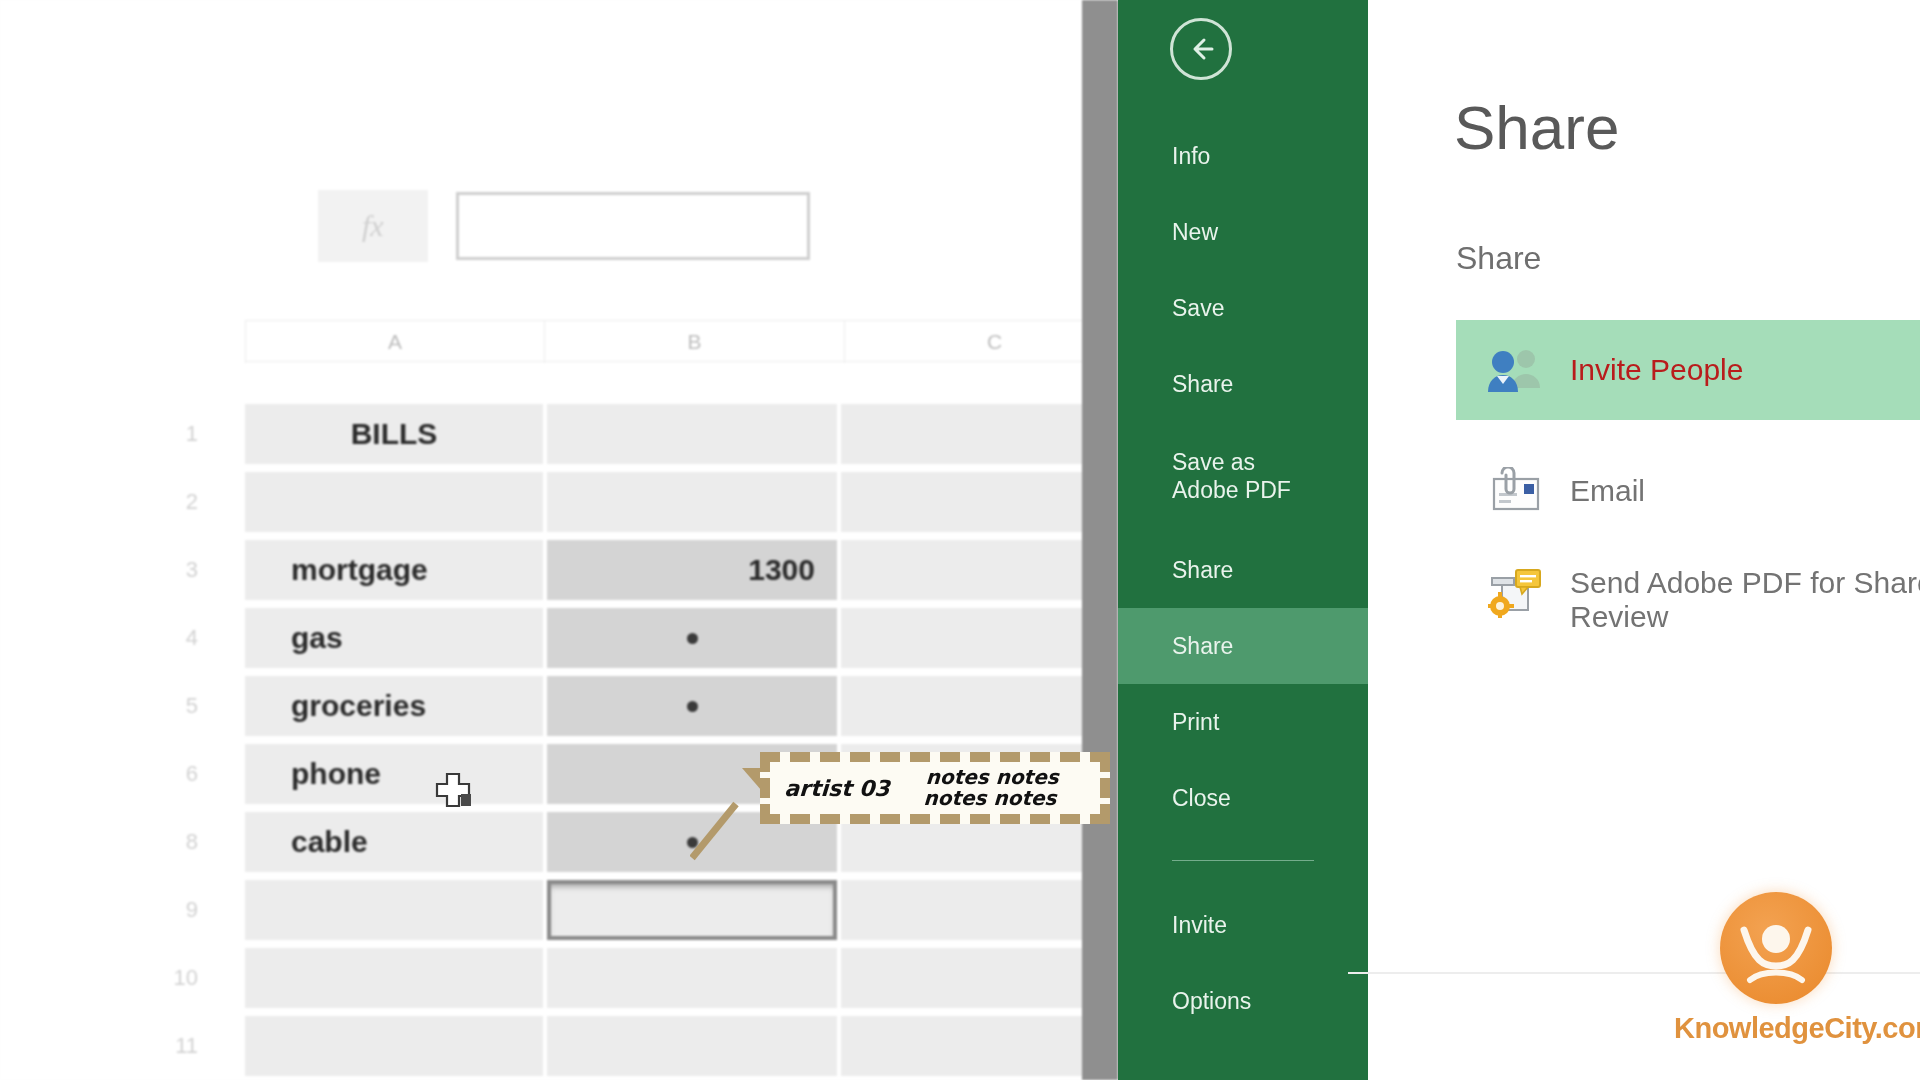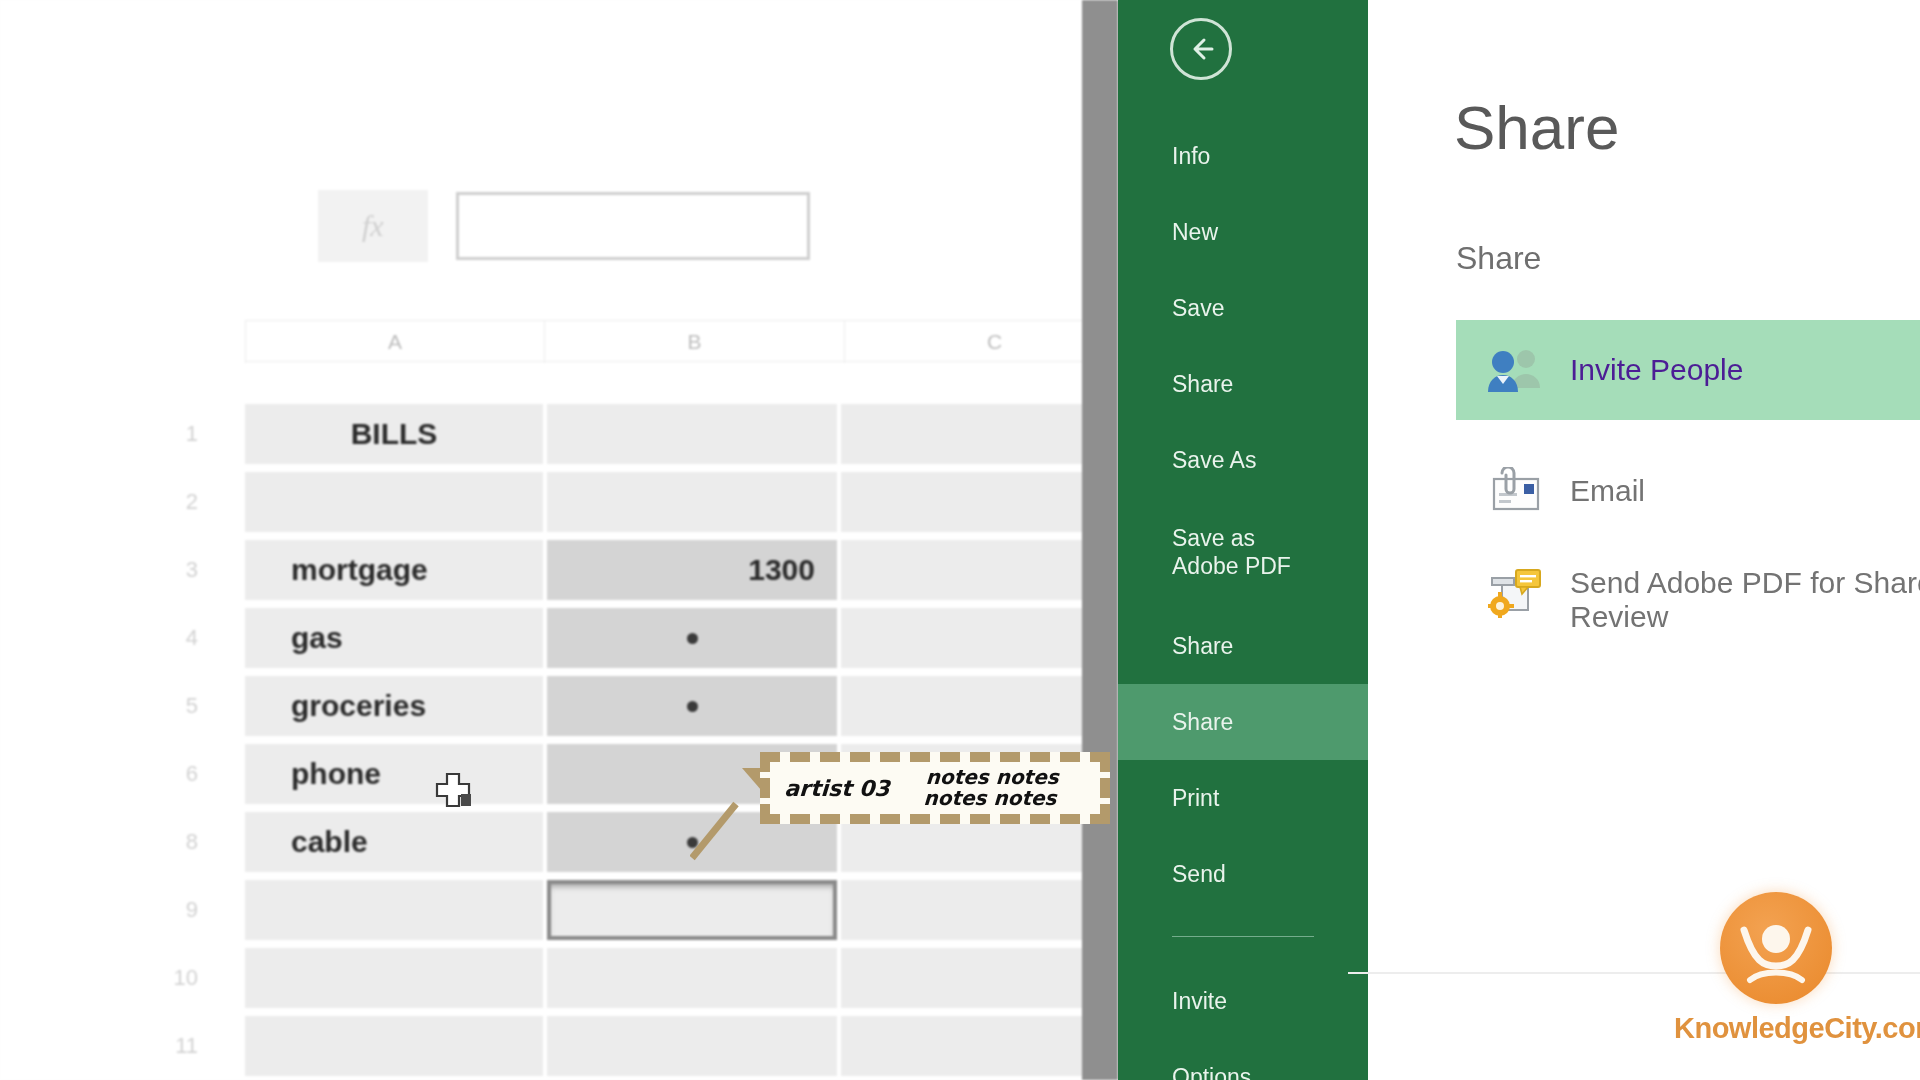--- a/index.html
+++ b/index.html
@@ -173,21 +173,21 @@
     top: 320px; height: 100px; background: #a5ddb9; padding-left: 24px;
   }
   #opt-email { top: 452px; height: 78px; padding-left: 24px; }
   #opt-adobe { top: 560px; height: 100px; padding-left: 24px; align-items: flex-start; padding-top: 6px; }
   .opt-icon { width: 70px; flex: 0 0 70px; display: flex; align-items: center; justify-content: center; }
   .opt-label {
     margin-left: 20px; font-size: 30px; color: #737373;
     font-family: "Liberation Sans", sans-serif; line-height: 1.12;
     white-space: pre-line;
   }
-  #opt-invite .opt-label { color: #4c1d95; }
+  #opt-invite .opt-label { color: #b91c1c; }
   #divider {
     position: absolute; left: 1348px; top: 972px; width: 572px; height: 2px;
     background: #ededed;
   }
   #logo-wrap {
     position: absolute; left: 1712px; top: 892px; width: 128px; text-align: center;
   }
   #logo-circle {
     width: 112px; height: 112px; border-radius: 50%;
     background: radial-gradient(circle at 40% 35%, #f5a council, #ef9334);
@@ -329,37 +329,34 @@
         </div>
         <div class="menu-item">
           <span>New</span>
         </div>
         <div class="menu-item">
           <span>Save</span>
         </div>
         <div class="menu-item">
           <span>Share</span>
         </div>
-        <div class="menu-item">
-          <span>Save As</span>
-        </div>
         <div class="menu-item tall">
           <span>Save as Adobe PDF</span>
         </div>
         <div class="menu-item">
           <span>Share</span>
         </div>
         <div class="menu-item active">
           <span>Share</span>
         </div>
         <div class="menu-item">
           <span>Print</span>
         </div>
         <div class="menu-item">
-          <span>Send</span>
+          <span>Close</span>
         </div>
         <div class="menu-sep"></div>
         <div class="menu-item">
           <span>Invite</span>
         </div>
         <div class="menu-item">
           <span>Options</span>
         </div>
       </div>
   </div>

